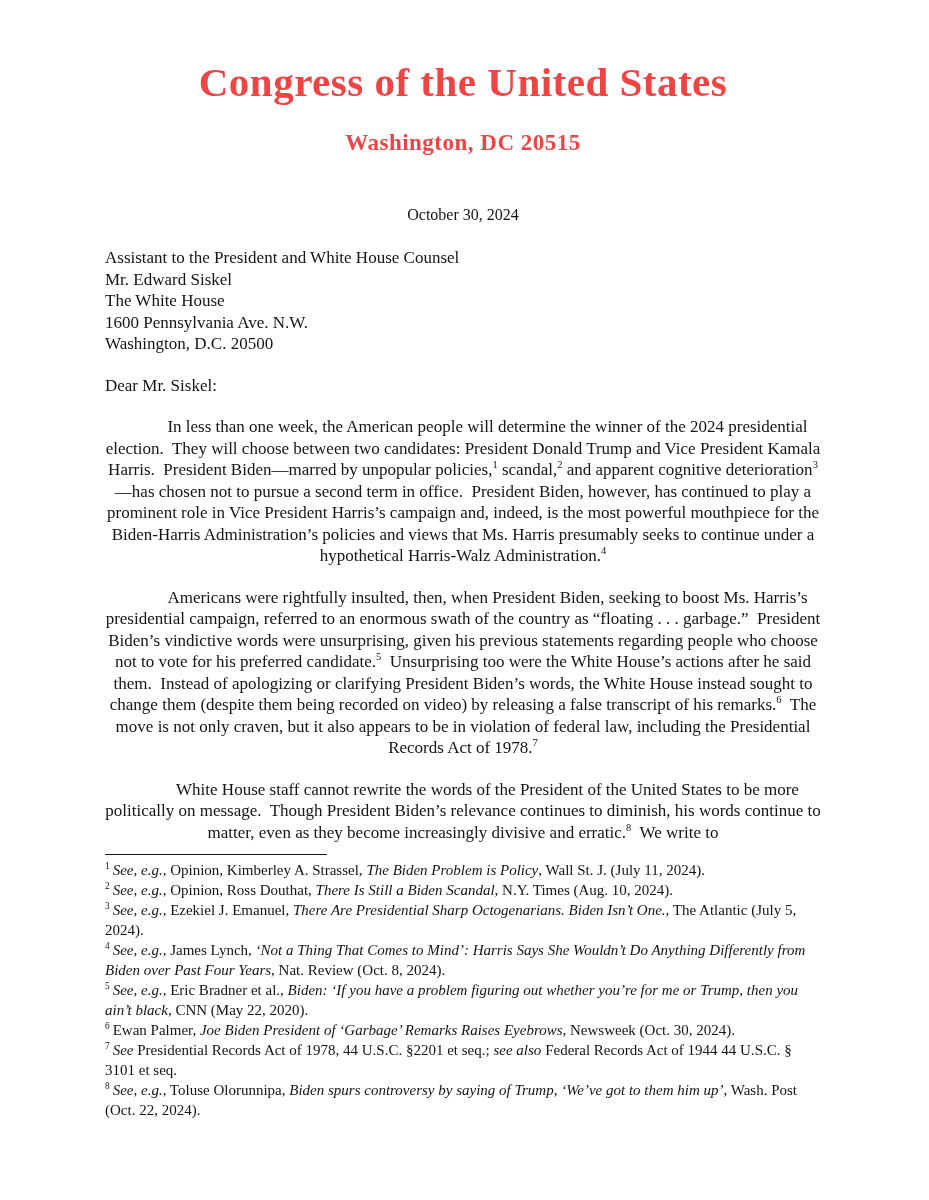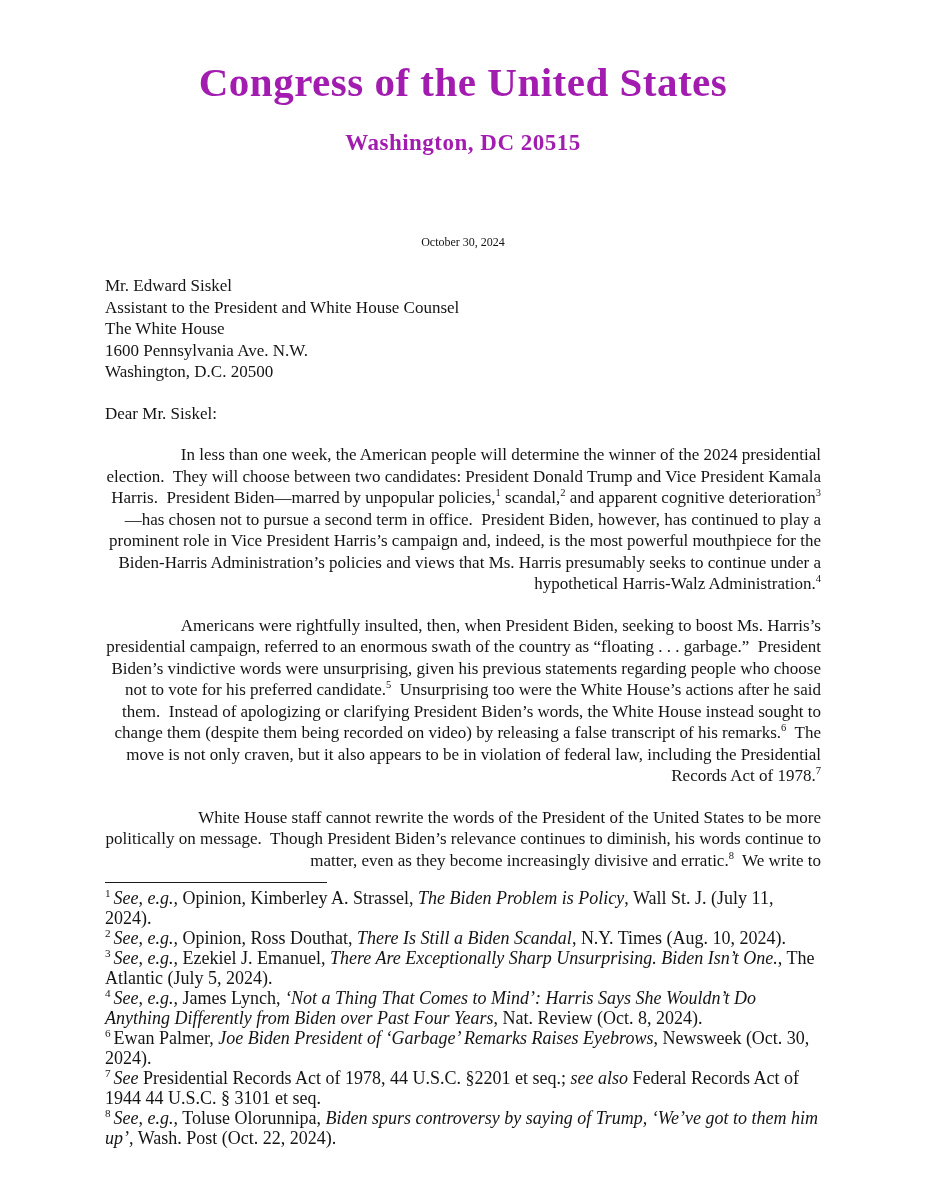--- a/index.html
+++ b/index.html
@@ -22,74 +22,74 @@
     line-height: 1.1;
     letter-spacing: 0.5px;
   }
   .lh-sub {
     font-size: 23px;
     font-weight: bold;
     margin-top: 25px;
     letter-spacing: 0.5px;
   }
   .date {
-    margin-top: 76px;
+    margin-top: 48px;
     text-align: center;
-    font-size: 12px;
+    font-size: 16px;
     line-height: 21px;
   }
   .address { margin-top: 22px; font-size: 17px; line-height: 21.5px; }
   .addr-line { white-space: pre; }
   .salutation { margin-top: 20px; font-size: 17px; line-height: 21.5px; }
   .body-block { margin: 0; }
   .para {
     margin: 20px 0 0 0;
     font-size: 17px;
     line-height: 21.5px;
     text-indent: 49px;
-    text-align: right;
+    text-align: center;
     white-space: pre-wrap;
   }
   .para sup, .footnote sup {
     font-size: 0.62em;
     vertical-align: super;
     line-height: 0;
   }
   .fn-sep {
     margin: 11px 0 0 0;
     border: none;
     border-top: 1.4px solid #1a1a1a;
     width: 222px;
   }
   .footnotes {
     margin-top: 5px;
-    font-size: 18px;
+    font-size: 15px;
     line-height: 20px;
   }
   .footnote { white-space: pre-wrap; }
   .footnote > sup { margin-right: 3px; }
   em { font-style: italic; }
 </style>
 </head>
 <body>
 
 <div class="page">
 
-  <header class="letterhead" style="color: #a21caf;">
+  <header class="letterhead" style="color: #ef4444;">
     <div class="lh-title">Congress of the United States</div>
     <div class="lh-sub">Washington, DC 20515</div>
   </header>
 
   <div class="date">October 30, 2024</div>
 
   <div class="address">
 
+      <div class="addr-line">Assistant to the President and White House Counsel</div>
+
       <div class="addr-line">Mr. Edward Siskel</div>
-
-      <div class="addr-line">Assistant to the President and White House Counsel</div>
 
       <div class="addr-line">The White House</div>
 
       <div class="addr-line">1600 Pennsylvania Ave. N.W.</div>
 
       <div class="addr-line">Washington, D.C. 20500</div>
     </div>
 
   <div class="salutation">Dear Mr. Siskel:</div>
 
@@ -103,24 +103,25 @@
     </div>
 
   <hr class="fn-sep">
 
   <div class="footnotes">
 
       <div class="footnote"><sup>1</sup><span><em>See, e.g.,</em><span> Opinion, Kimberley A. Strassel, </span><em>The Biden Problem is Policy</em><span>, Wall St. J. (July 11, 2024).</span></span></div>
 
       <div class="footnote"><sup>2</sup><span><em>See, e.g.,</em><span> Opinion, Ross Douthat, </span><em>There Is Still a Biden Scandal</em><span>, N.Y. Times (Aug. 10, 2024).</span></span></div>
 
-      <div class="footnote"><sup>3</sup><span><em>See, e.g.,</em><span> Ezekiel J. Emanuel, </span><em>There Are Exceptionally Sharp Unsurprising. Biden Isn’t One.</em><span>, The Atlantic (July 5, 2024).</span></span></div>
+      <div class="footnote"><sup>3</sup><span><em>See, e.g.,</em><span> Ezekiel J. Emanuel, </span><em>There Are Presidential Sharp Octogenarians. Biden Isn’t One.</em><span>, The Atlantic (July 5, 2024).</span></span></div>
 
       <div class="footnote"><sup>4</sup><span><em>See, e.g.,</em><span> James Lynch, </span><em>‘Not a Thing That Comes to Mind’: Harris Says She Wouldn’t Do Anything Differently from Biden over Past Four Years</em><span>, Nat. Review (Oct. 8, 2024).</span></span></div>
 
+      <div class="footnote"><sup>5</sup><span><em>See, e.g.,</em><span> Eric Bradner et al., </span><em>Biden: ‘If you have a problem figuring out whether you’re for me or Trump, then you ain’t black</em><span>, CNN (May 22, 2020).</span></span></div>
 
       <div class="footnote"><sup>6</sup><span><span>Ewan Palmer, </span><em>Joe Biden President of ‘Garbage’ Remarks Raises Eyebrows</em><span>, Newsweek (Oct. 30, 2024).</span></span></div>
 
       <div class="footnote"><sup>7</sup><span><em>See</em><span> Presidential Records Act of 1978, 44 U.S.C. §2201 et seq.; </span><em>see also</em><span> Federal Records Act of 1944 44 U.S.C. § 3101 et seq.</span></span></div>
 
       <div class="footnote"><sup>8</sup><span><em>See, e.g.,</em><span> Toluse Olorunnipa, </span><em>Biden spurs controversy by saying of Trump, ‘We’ve got to them him up’</em><span>, Wash. Post (Oct. 22, 2024).</span></span></div>
     </div>
 
 </div>
 

